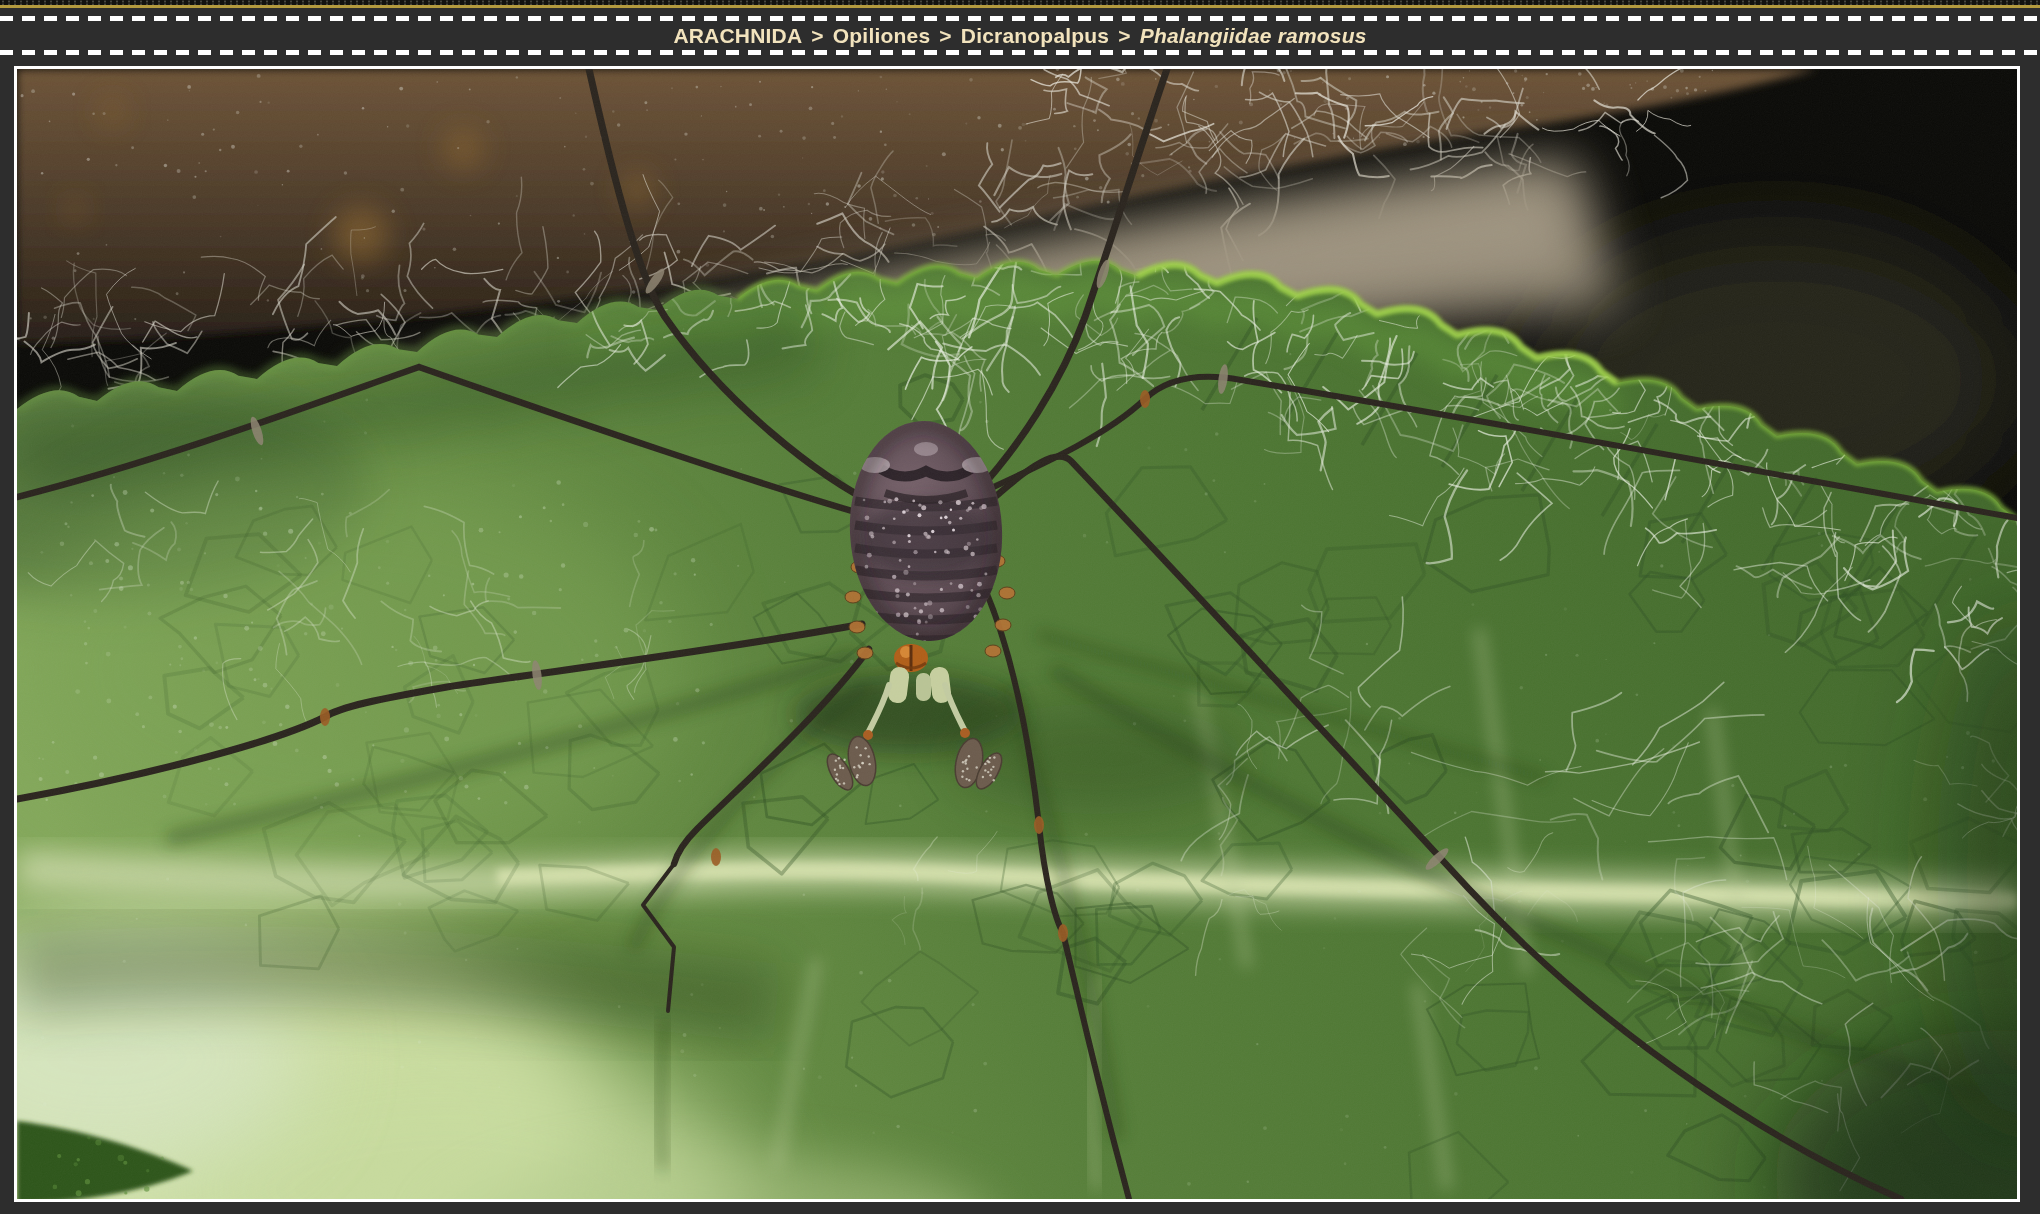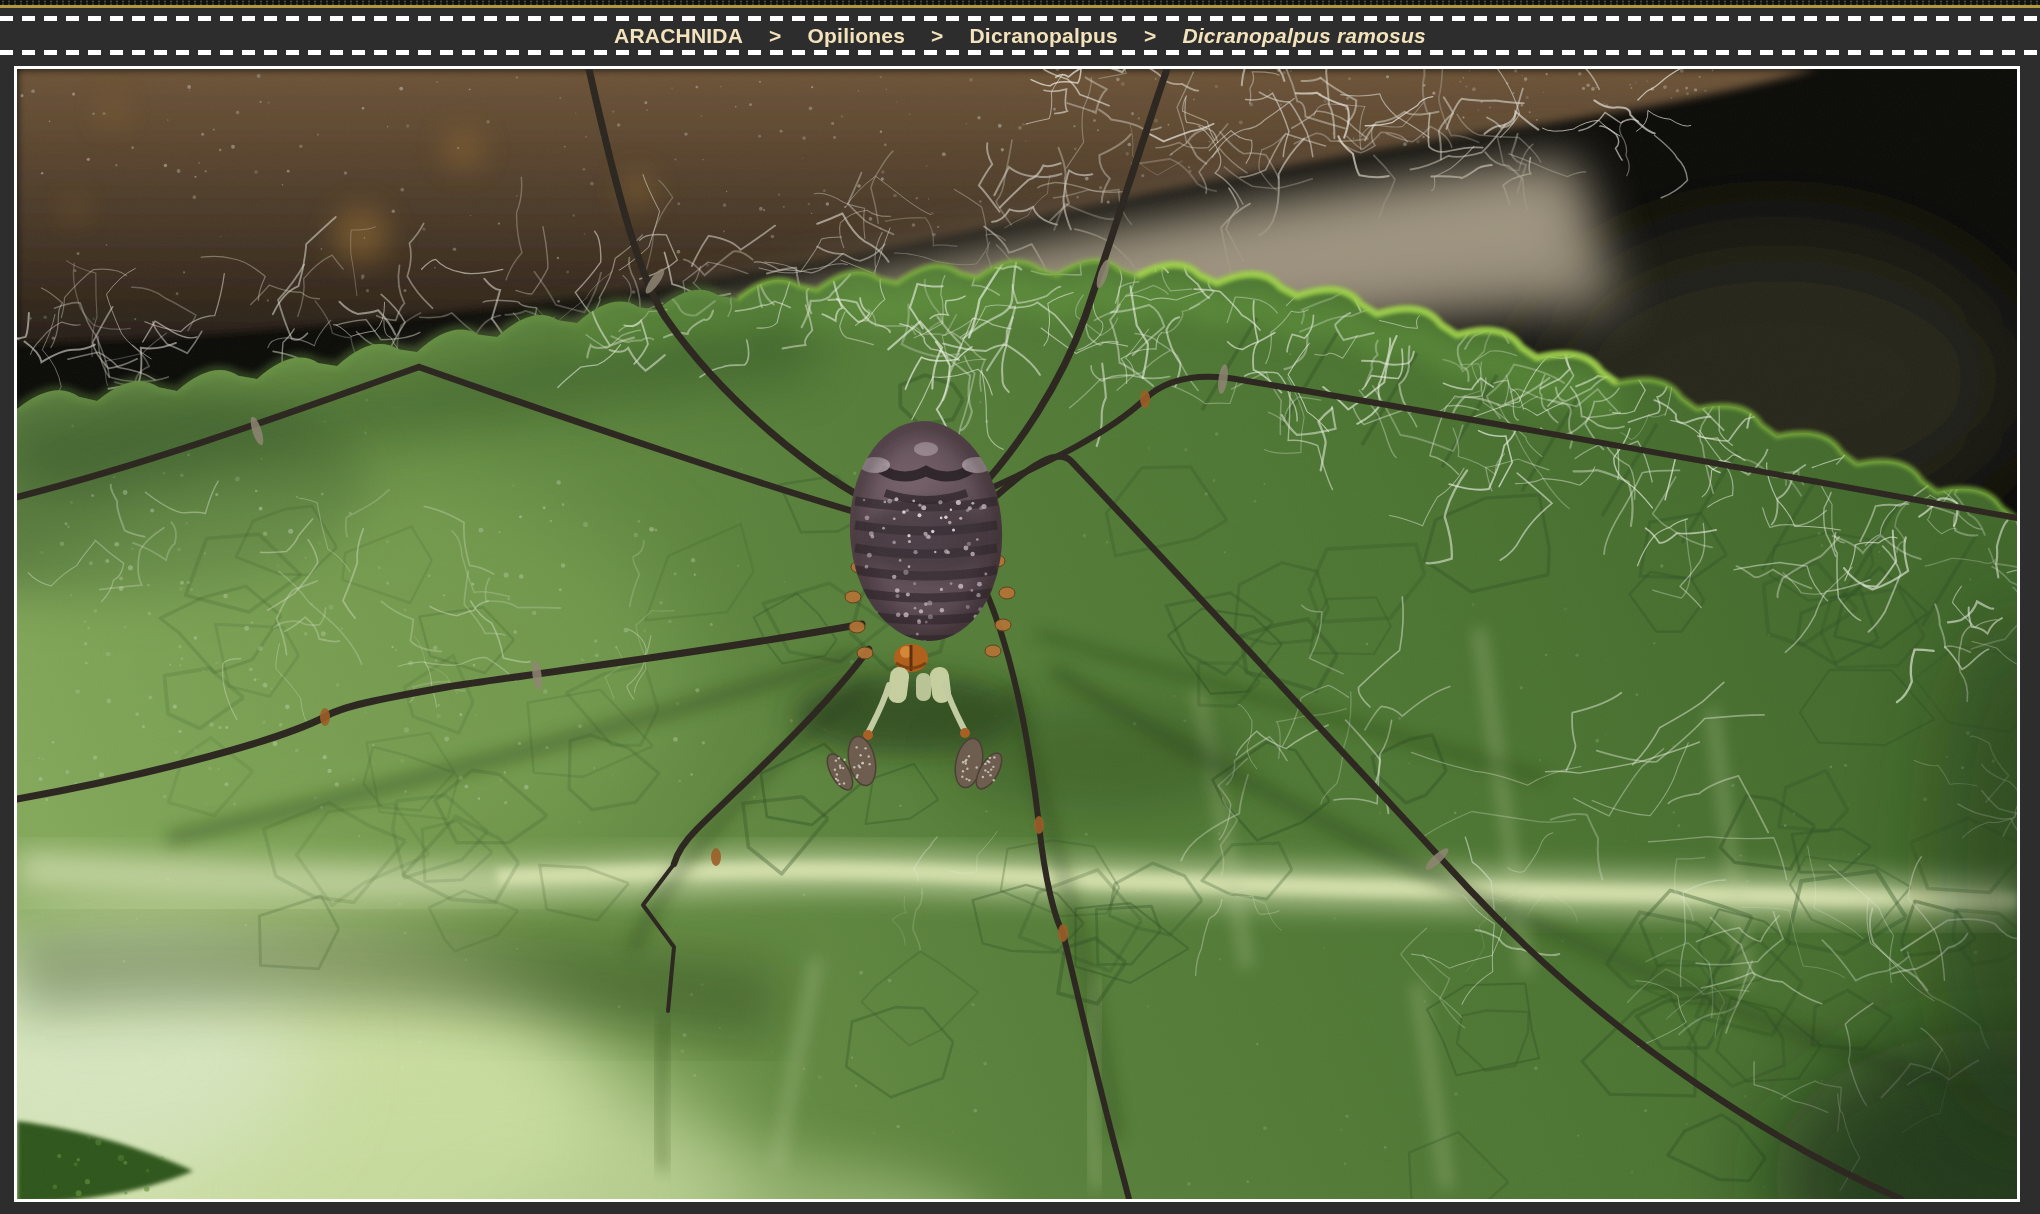--- a/index.html
+++ b/index.html
@@ -5,41 +5,41 @@
   html,body{margin:0;padding:0;background:#2d2d2d;}
   .page{width:2040px;height:1214px;background:#2d2d2d;position:relative;
         font-family:"Liberation Sans",sans-serif;overflow:hidden;}
   .top-strip{height:5px;background-color:#121210;
         background-image:radial-gradient(circle 1.1px,#46463f 0 1px,transparent 1.2px);
         background-size:6px 3px;border-bottom:3px solid #b39a3e;}
   .dash-line{height:5px;
         background-image:repeating-linear-gradient(90deg,#ffffff 0 13px,transparent 13px 22px);}
   .dash-top{margin-top:8px;}
   .crumb{height:29px;display:flex;align-items:center;justify-content:center;
-        color:#f2e3bd;font-weight:bold;font-size:21px;letter-spacing:.2px;gap:17px;}
+        color:#f2e3bd;font-weight:bold;font-size:21px;letter-spacing:.2px;}
   .crumb-sep{margin:0 9px;}
   .species{font-style:italic;}
   .photo-frame{margin:11px 0 0 14px;width:2000px;height:1130px;border:3px solid #ffffff;
         background:#000;}
   .photo-frame svg{display:block;}
 </style>
 </head>
 <body>
 
 <div class="page">
   <div class="top-strip"></div>
   <div class="dash-line dash-top"></div>
   <div class="crumb">
     <span class="crumb-item">ARACHNIDA</span>
     <span class="crumb-sep">&gt;</span>
     <span class="crumb-item">Opiliones</span>
     <span class="crumb-sep">&gt;</span>
     <span class="crumb-item">Dicranopalpus</span>
     <span class="crumb-sep">&gt;</span>
-    <span class="crumb-item species">Dicranopalpus ramosus</span>
+    <span class="crumb-item species">Phalangiidae ramosus</span>
   </div>
   <div class="dash-line"></div>
 
   <div class="photo-frame">
     <svg id="photo-svg" viewBox="0 0 2000 1130" width="100%" height="100%" preserveAspectRatio="none">
       <defs>
         <filter id="b2" x="-100%" y="-100%" width="300%" height="300%">
             <feGaussianBlur stdDeviation="2"></feGaussianBlur>
           </filter>
         <filter id="b4" x="-100%" y="-100%" width="300%" height="300%">

